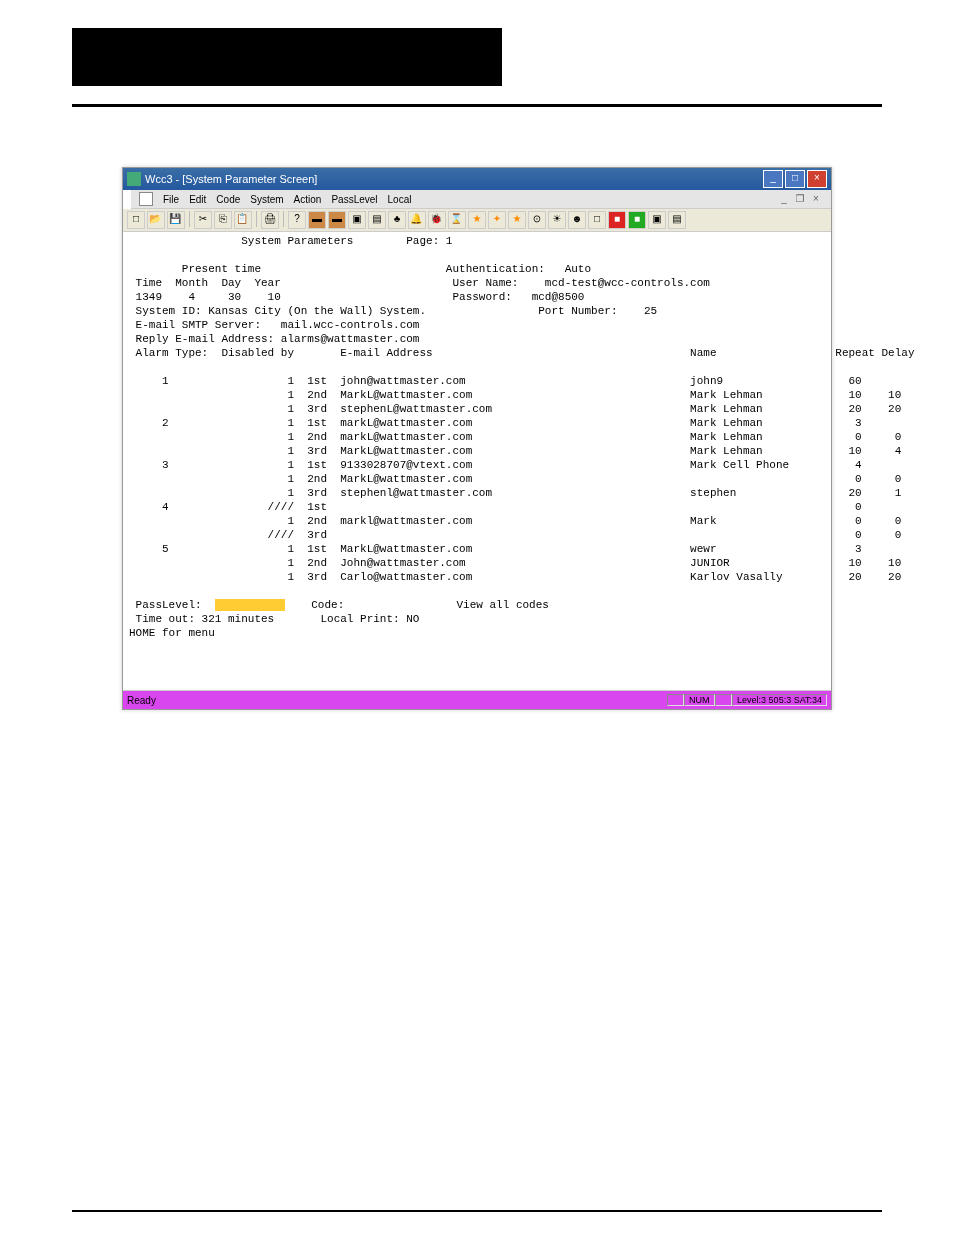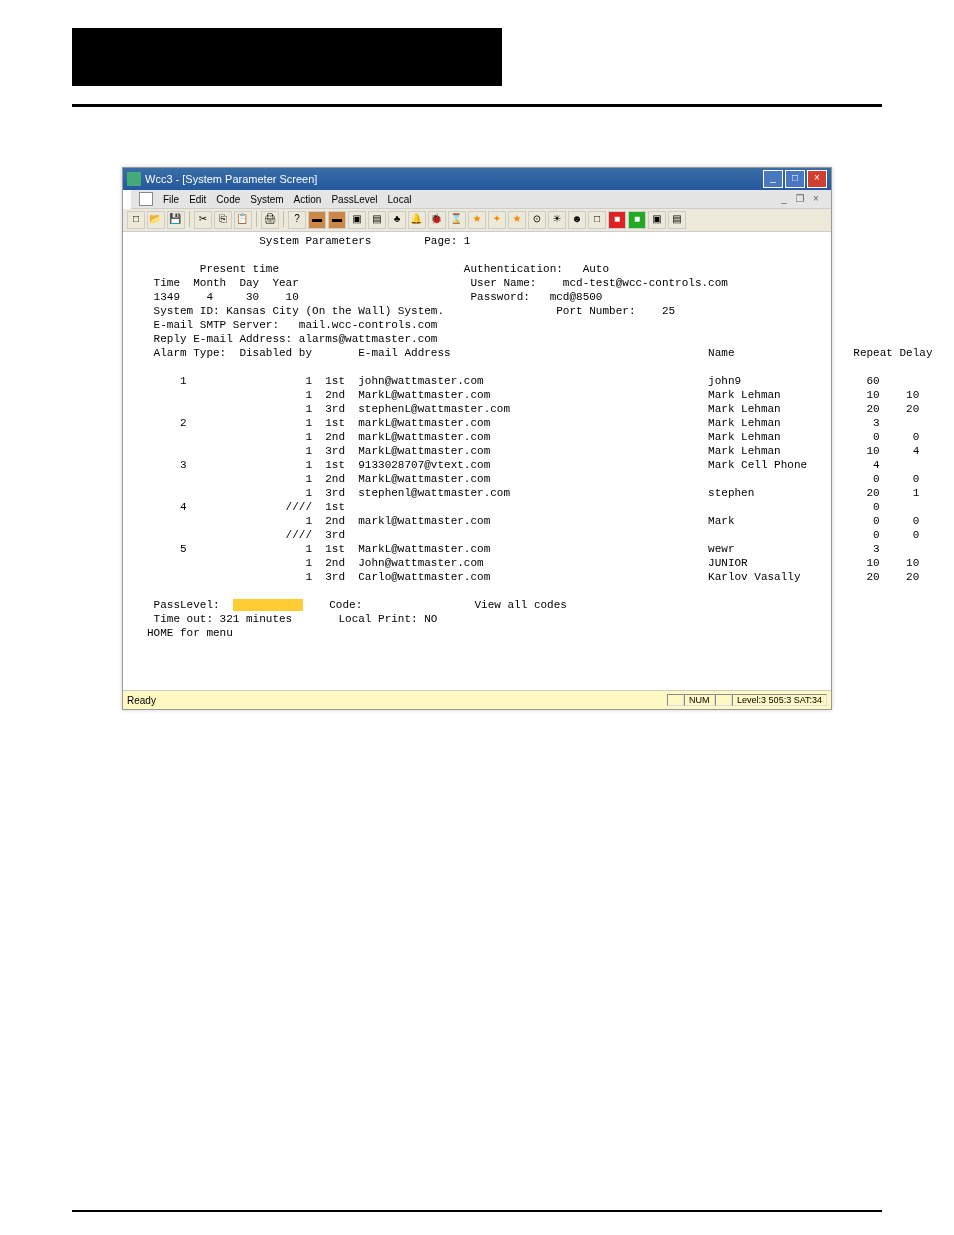--- a/index.html
+++ b/index.html
@@ -126,31 +126,31 @@
     width: 1px;
     height: 16px;
     background: #bbb;
     margin: 0 2px;
   }
   .content-area {
     background: #fff;
     font-family: "Courier New", monospace;
     font-size: 11px;
     color: #000;
-    padding: 2px 8px 8px 24px;
+    padding: 2px 8px 8px 6px;
     min-height: 380px;
     line-height: 14px;
     white-space: pre;
   }
   .highlight {
     background: #ffcc33;
     padding: 0 2px;
   }
   .statusbar {
-    background: #fef9c3;
+    background: #d946ef;
     font-size: 10px;
     padding: 1px 4px;
     display: flex;
     justify-content: space-between;
     border-top: 1px solid #ccc;
     height: 16px;
     align-items: center;
   }
   .status-right {
     display: flex;

